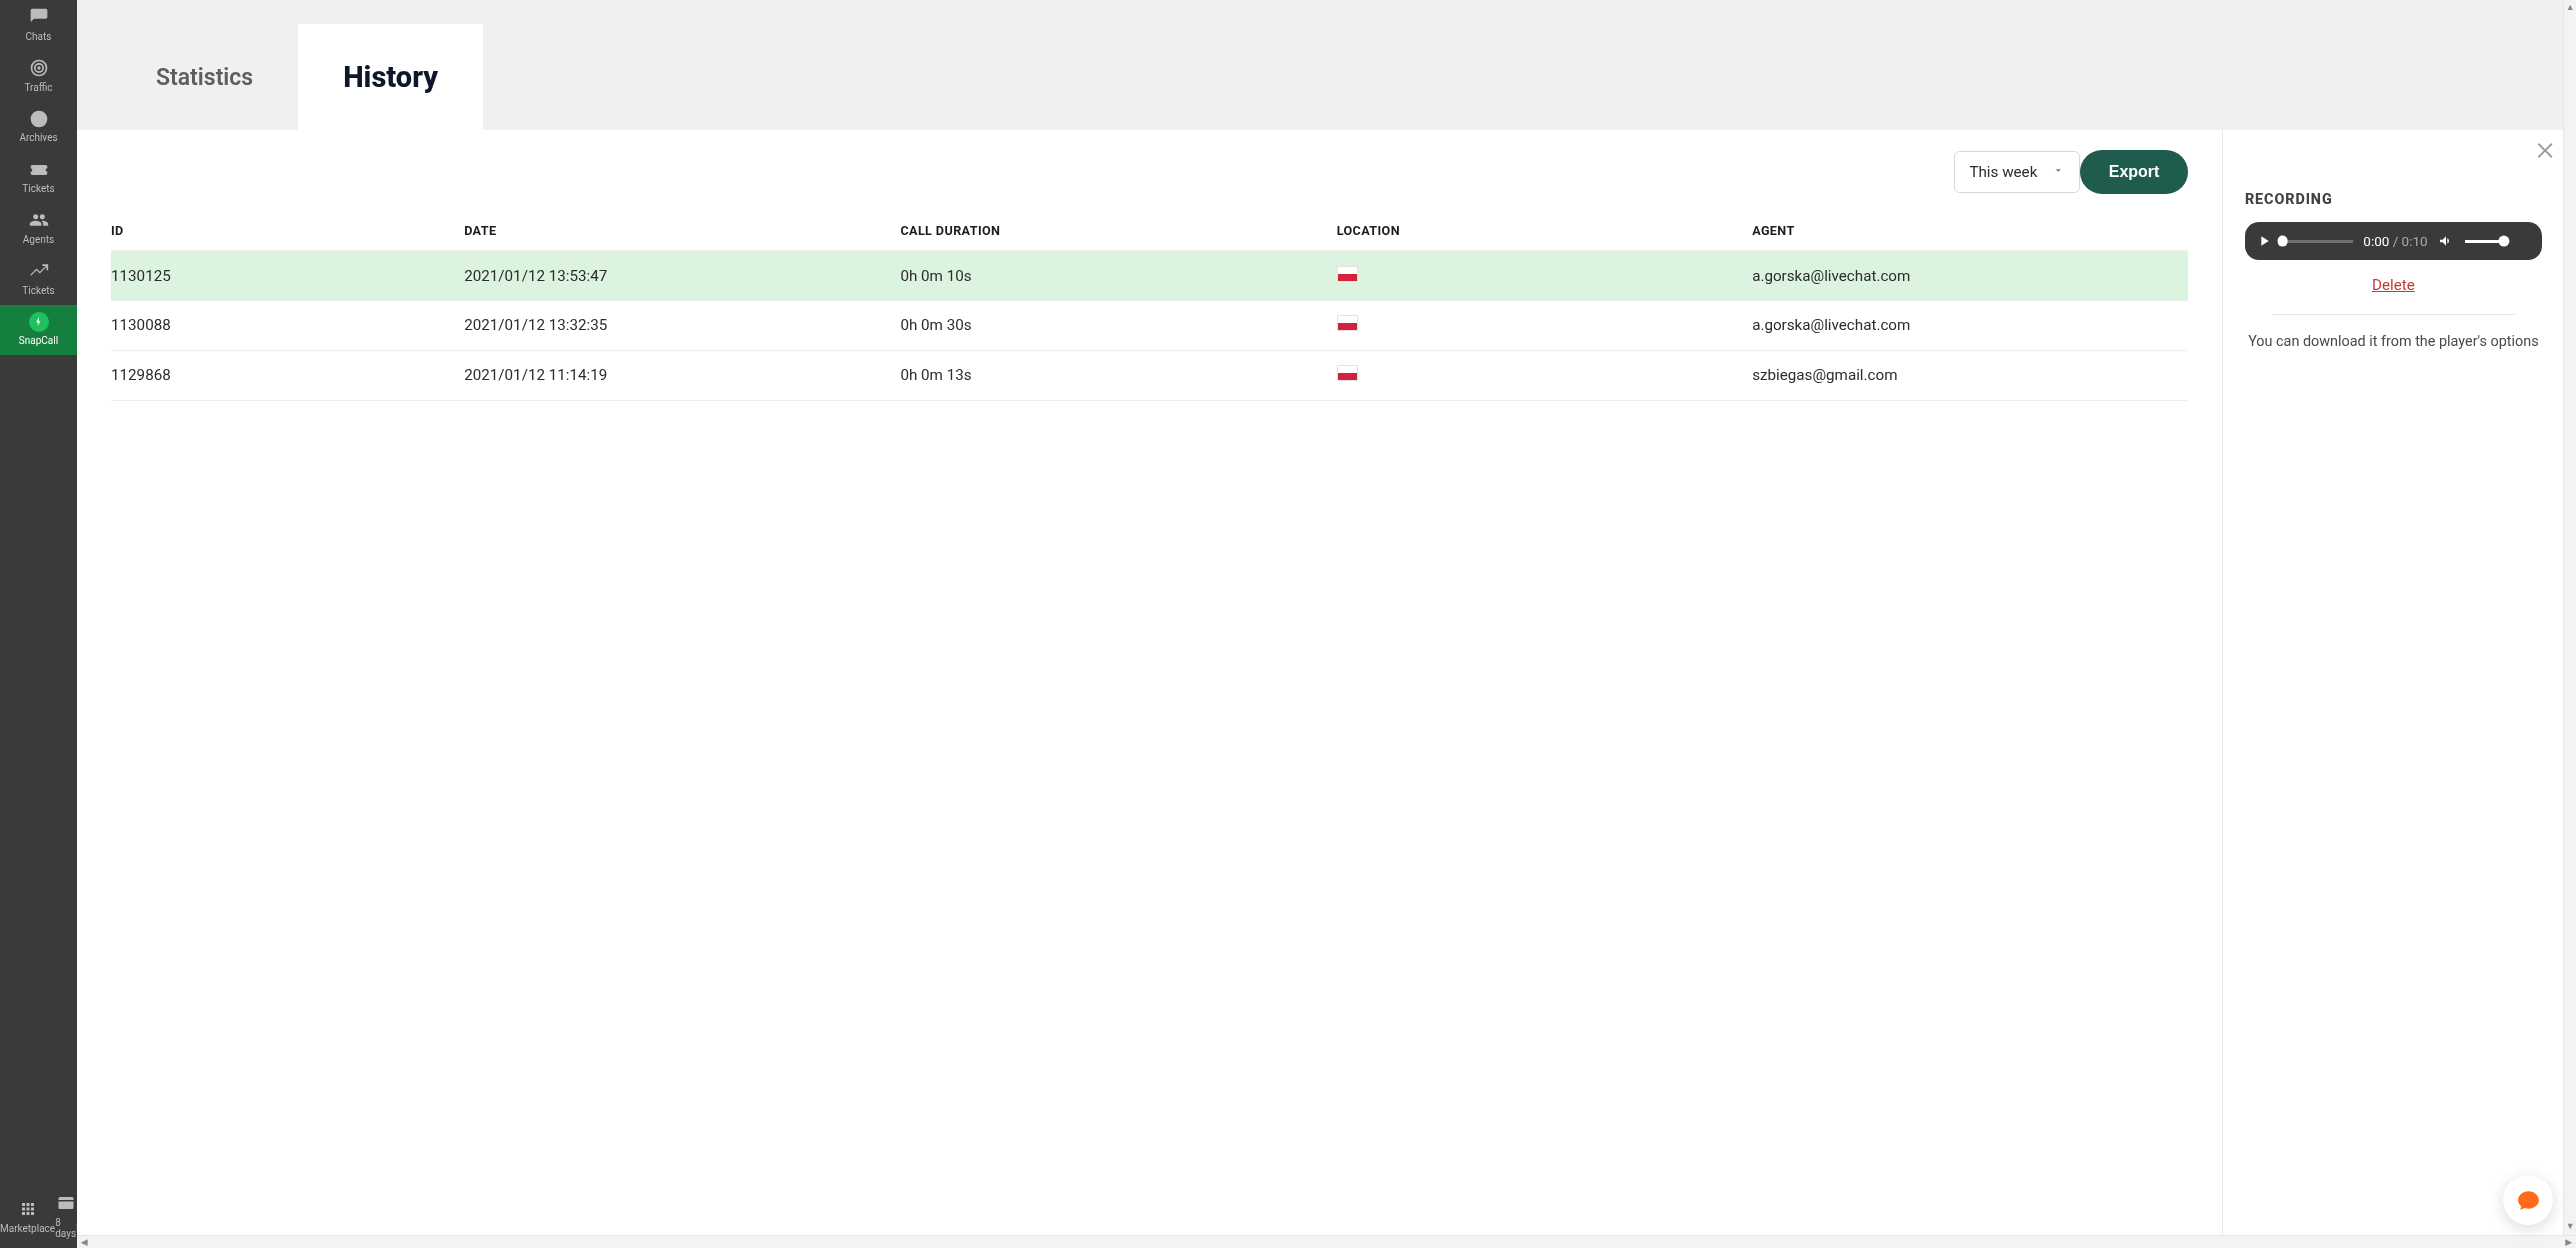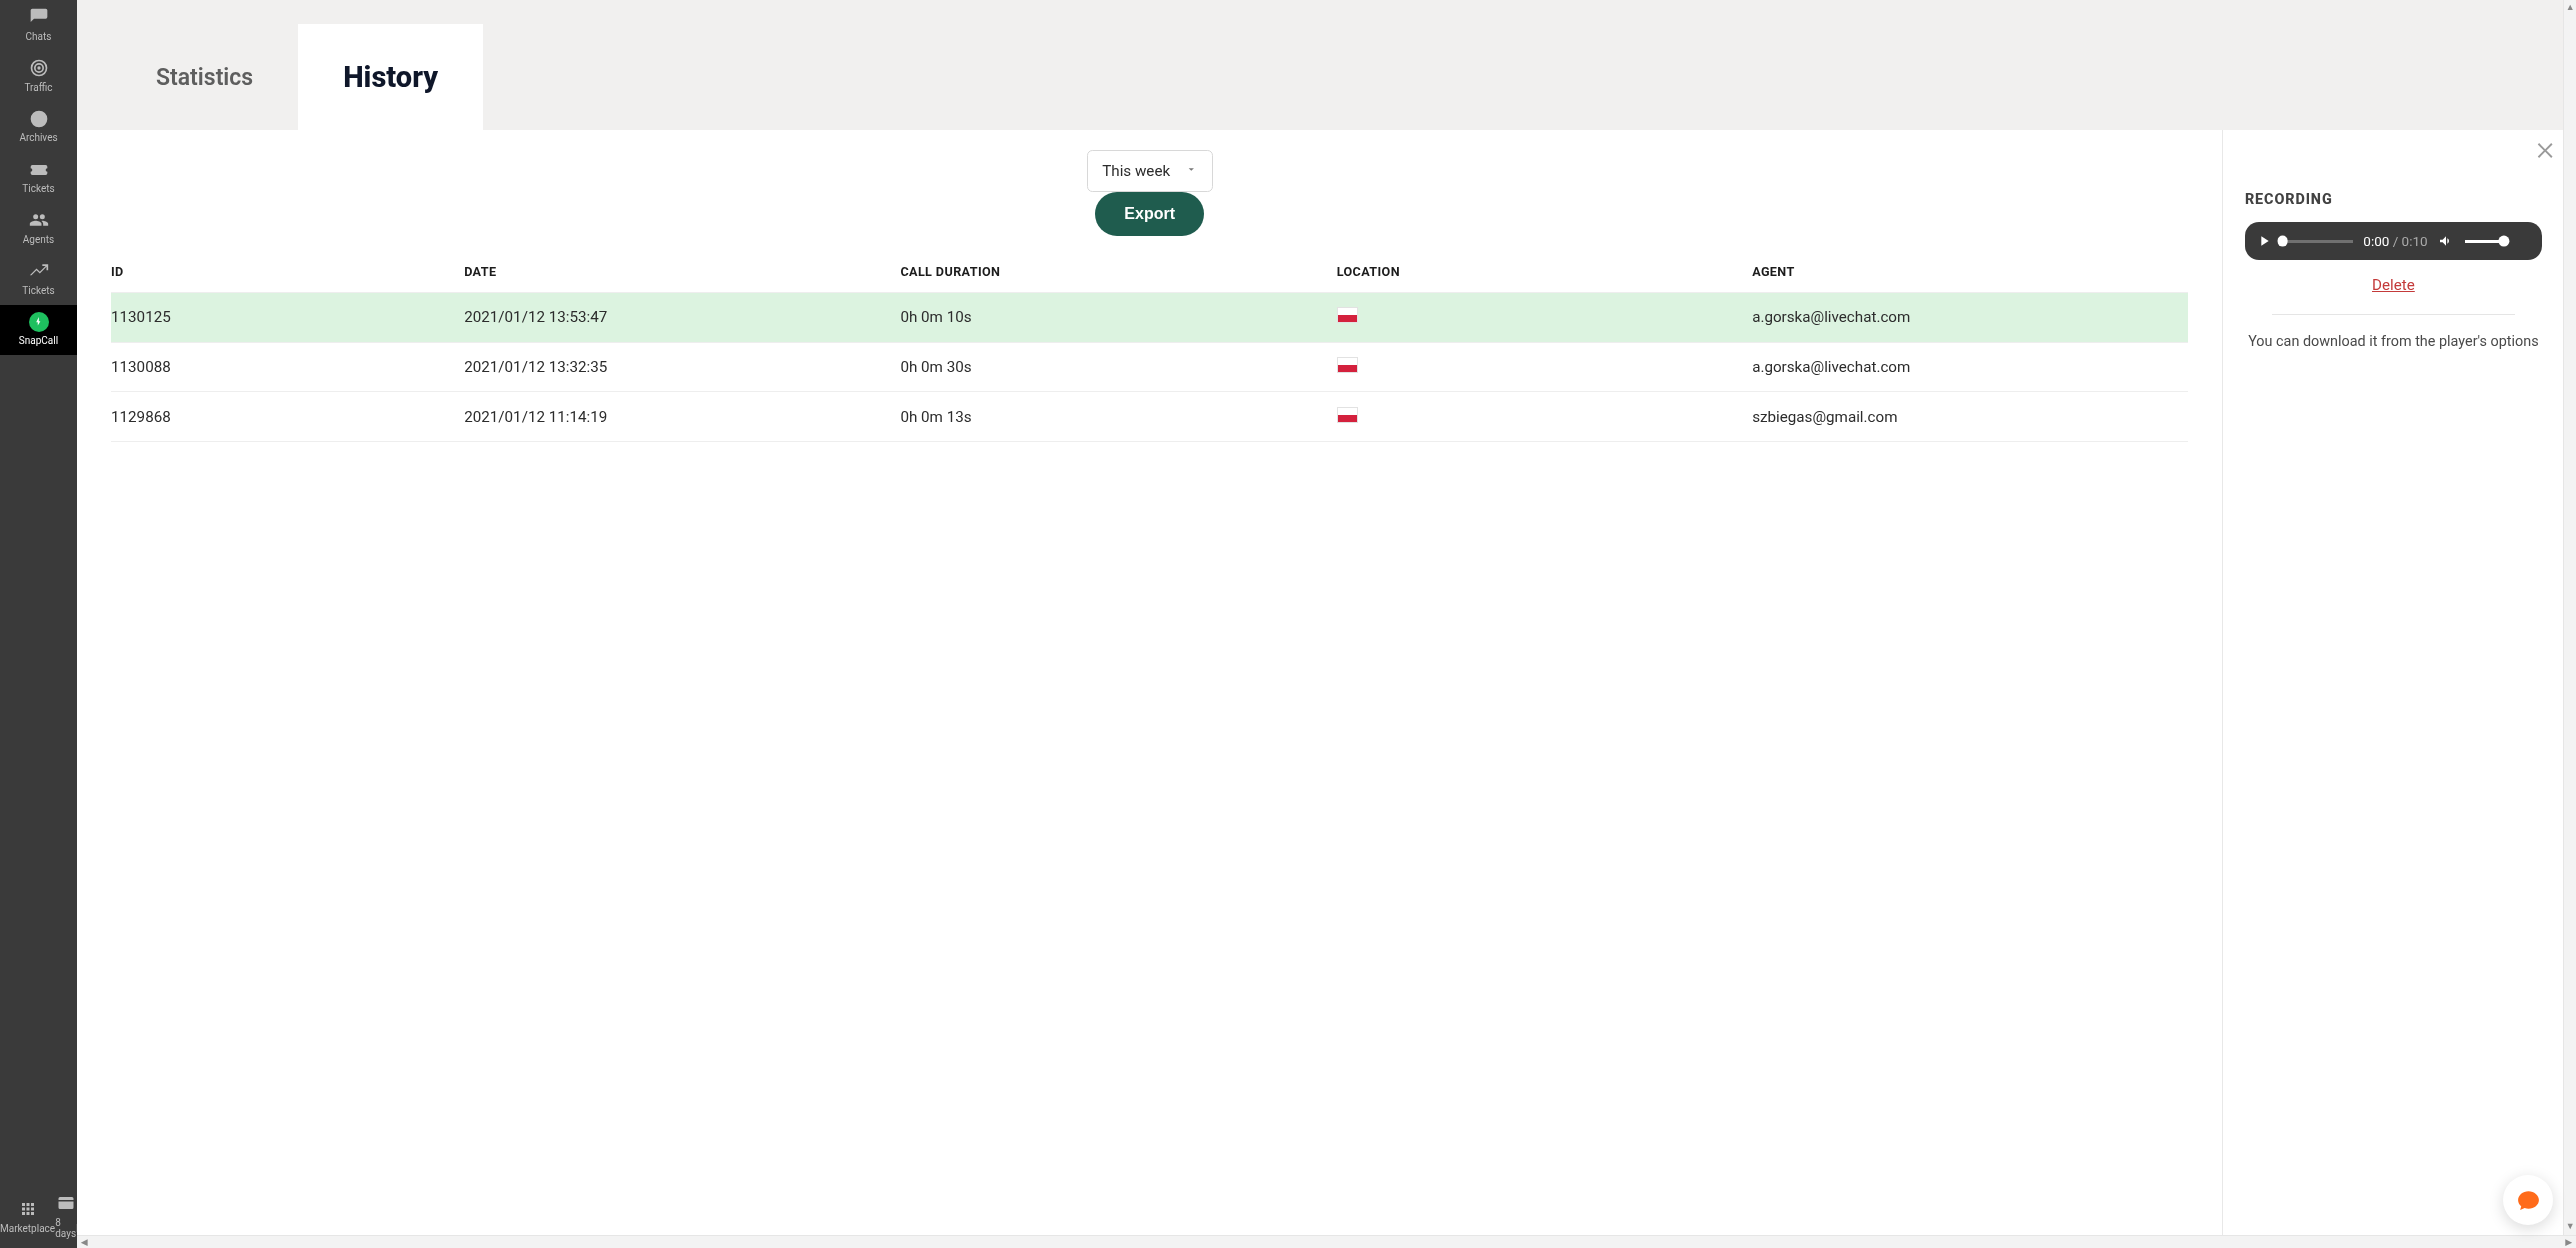--- a/index.html
+++ b/index.html
@@ -21,21 +21,21 @@
   .nav-item {
     display: flex;
     flex-direction: column;
     align-items: center;
     justify-content: center;
     padding: 7.2px 0 9px 0;
     gap: 3.6px;
     cursor: pointer;
   }
   .nav-item.active {
-    background: #000000;
+    background: #15803d;
     color: #fff;
   }
   .nav-item .nav-icon { width: 20px; height: 20px; display: flex; align-items: center; justify-content: center; }
   .nav-item .nav-icon svg { fill: currentColor; }
   .nav-item .nav-label { font-size: 10px; }
   .nav-item.snapcall .nav-icon-circle {
     width: 20px; height: 20px; border-radius: 50%; background: #1ec05f; display:flex; align-items:center; justify-content:center; color:#fff; font-weight:700;
   }
   .avatar-wrap { width:63px; height:41px; display:flex; align-items:center; justify-content:center; position:relative; padding-bottom:7.2px;}
   .avatar {
@@ -96,21 +96,21 @@
     margin-right:12.6px;
     margin-bottom:12.6px;
     min-height:0;
   }
 
   .table-zone {
     flex:1;
     min-width:0;
     padding: 20px 34px 0 34px;
   }
-  .toolbar { display:flex; align-items:center; justify-content:flex-end; margin-bottom:16px;flex-direction:column;}
+  .toolbar { display:flex; align-items:center; justify-content:flex-end; margin-bottom:16px;}
   .dropdown {
     border:0.9px solid #d8d8d8; border-radius:5.4px; background:#fff;
     padding: 10.8px 14.4px; display:flex; align-items:center; gap:14.4px;
     font-size:15.2px; color:#2c2c2c; cursor:pointer;
   }
   .dropdown .chev { color:#777; }
   .export-btn {
     background:#1f5c4e; color:#fff; border:none; border-radius:896px;
     padding:13px 29px; font-size:16px; font-weight:600; cursor:pointer;
   }

